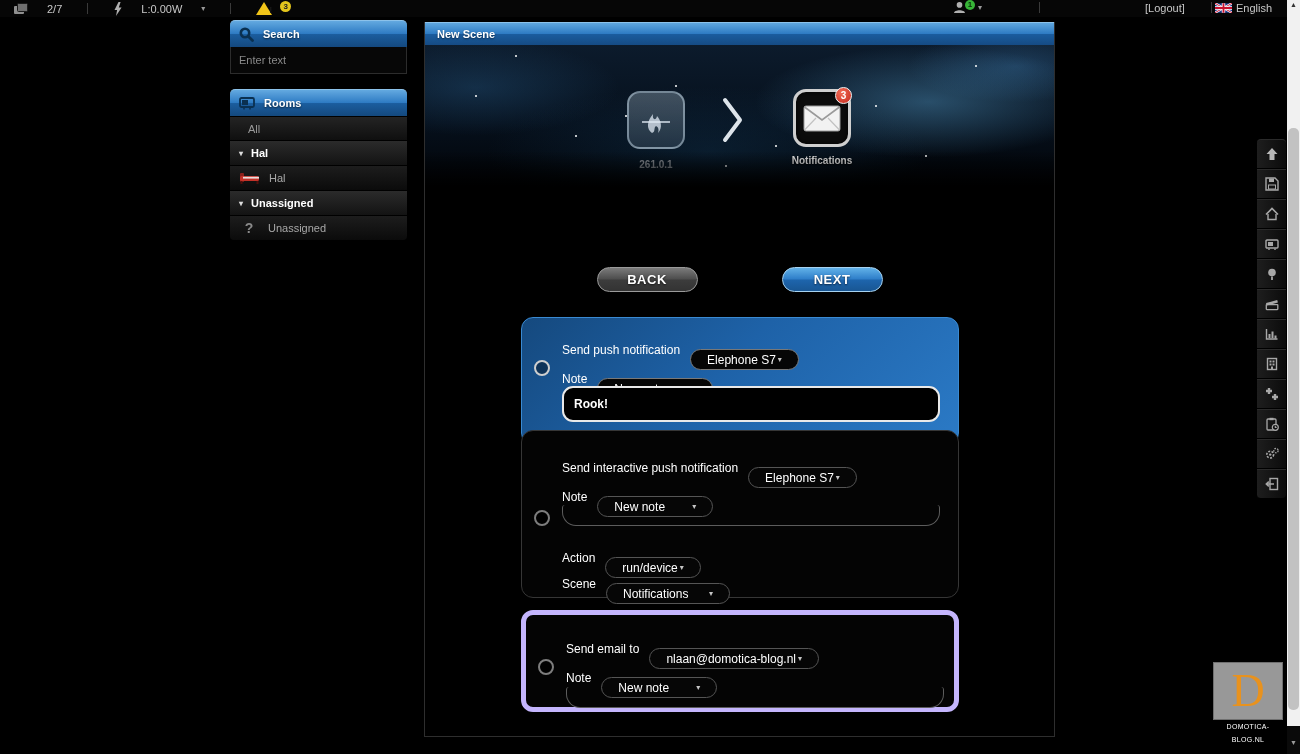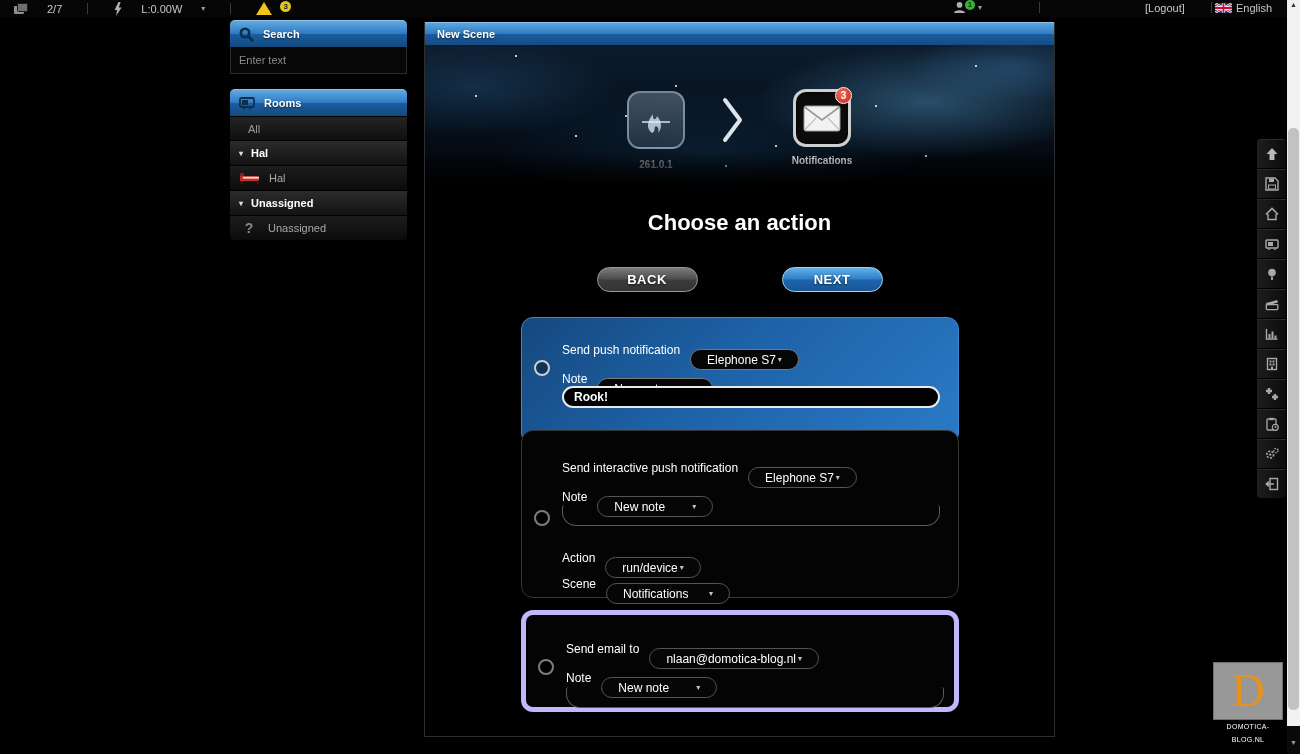--- a/index.html
+++ b/index.html
@@ -71,21 +71,21 @@
   .card.c2 { top:408px; height:168px; background:#040404; border:1px solid #363636; }
   .card.c3 { top:588px; height:102px; background:#040404; border:5px solid #c4b5fd; }
   .crow { position:absolute; left:40px; display:flex; align-items:center; gap:10px; color:#fff; font-size:12px; }
   .radio { position:absolute; left:12px; width:16px; height:16px; border-radius:50%; border:2px solid #cfcfcf; background:rgba(0,0,0,.35); }
   .card.c2 .radio, .card.c3 .radio { border-color:#7d7d7d; background:#000; }
   .pill { display:inline-flex; align-items:center; justify-content:space-between; gap:2px; height:21px; padding:0 16px; border-radius:12px; background:#060606; border:1px solid #787878; color:#fff; font-size:12px; cursor:pointer; white-space:nowrap;margin-top:20px; }
   .card.c2 .pill, .card.c3 .pill { border-color:#555; }
   .pill .pchev { font-size:8px; color:#c5c5c5; }
   .pill.w112 { width:116px; }
   .pill.w120 { width:124px; }
-  .msg-input { position:absolute; left:40px; width:378px; height:21px; background:#000; border:2px solid #e9e9e9; border-radius:11px; color:#fff; font-size:12px; font-weight:bold; padding:9px 10px; font-family:"Liberation Sans",sans-serif; outline:none; }
+  .msg-input { position:absolute; left:40px; width:378px; height:21px; background:#000; border:2px solid #e9e9e9; border-radius:11px; color:#fff; font-size:12px; font-weight:bold; padding:16px 10px; font-family:"Liberation Sans",sans-serif; outline:none; }
   .empty-input { position:absolute; left:40px; width:378px; height:21px; border:1px solid #5c5c5c; border-top:none; border-radius:3px 3px 14px 14px; background:transparent; }
 
   
   .toolbar { position:absolute; left:1257px; top:139px; width:29px; }
   .tcell { width:29px; height:30px; background:linear-gradient(to right,#1e1e1e,#0b0b0b); border-top:1px solid #2a2a2a; border-bottom:1px solid #000; display:flex; align-items:center; justify-content:center; cursor:pointer; }
   .tcell:first-child { border-radius:4px 4px 0 0; }
   .tcell:last-child { border-radius:0 0 4px 4px; }
 
   
   .logo { position:absolute; left:1213px; top:662px; width:70px; }
@@ -239,21 +239,20 @@
             <rect x="1" y="1" width="36" height="25" rx="2" fill="#f2f2f2" stroke="#9a9a9a"></rect>
             <path d="M1.5 2 L19 15 L36.5 2" fill="none" stroke="#9a9a9a" stroke-width="1.6"></path>
             <path d="M1.5 25 L13 13 M36.5 25 L25 13" fill="none" stroke="#c2c2c2" stroke-width="1.2"></path>
           </svg>
         <span class="mail-badge">3</span>
       </div>
       <div class="mail-label">Notifications</div>
     </div>
   </div>
 
-  <div class="heading">Choose an action</div>
 
   <div class="btn-row">
     <div class="pill-btn btn-back">BACK</div>
     <div class="pill-btn btn-next">NEXT</div>
   </div>
 
   <div class="card sel">
     <span class="radio" style="top:42px;"></span>
     <div class="crow" style="top:11px;">
       <span>Send push notification</span>

